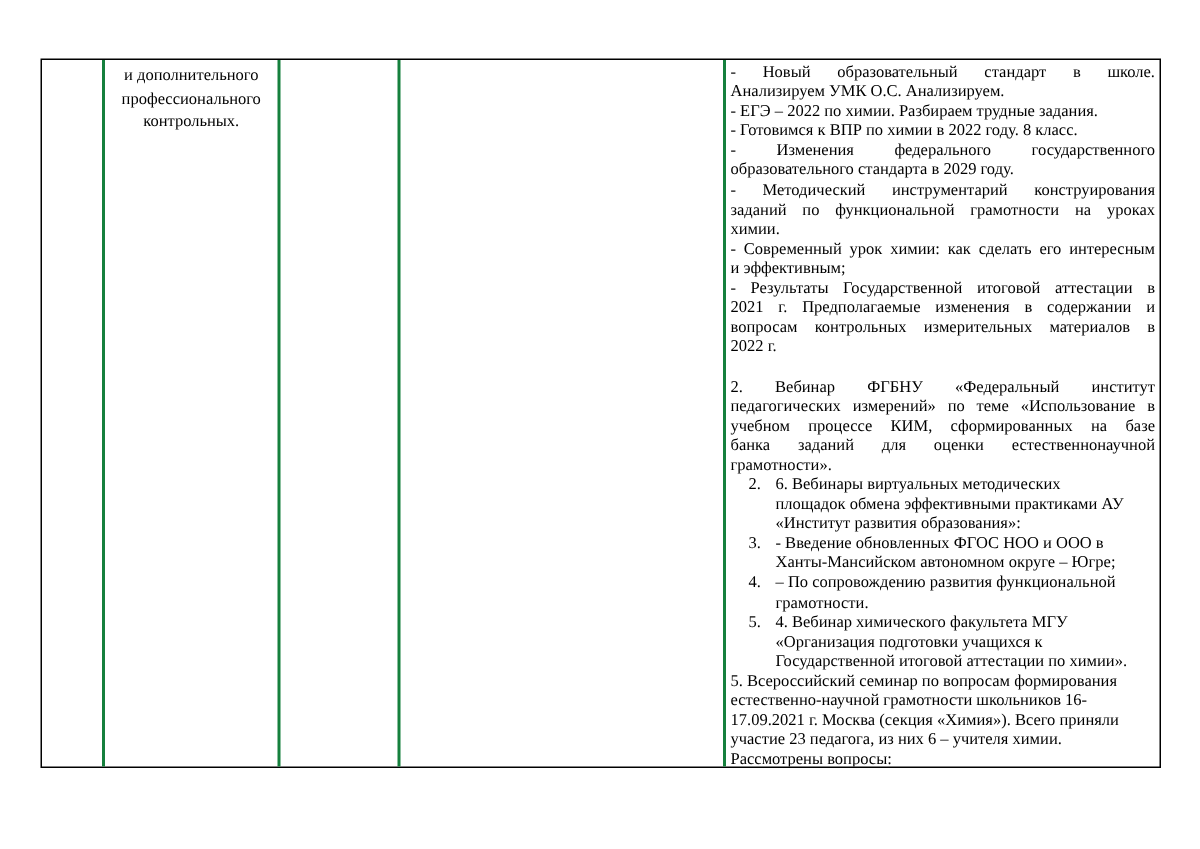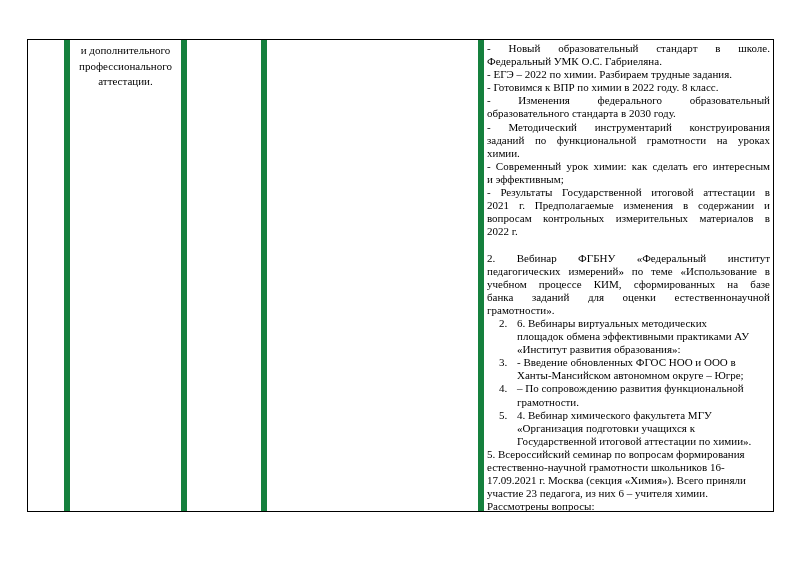--- a/index.html
+++ b/index.html
@@ -15,21 +15,21 @@
   .doc-table {
     position: absolute;
     left: 27px;
     top: 39px;
     width: 745px;
     height: 471px;
     border: 1px solid #000000;
     display: grid;
     grid-template-columns: 42px 117px 80px 217px 289px;
   }
-  .cell { border-right: 6px solid #15803d; overflow: hidden; }
+  .cell { border-right: 2px solid #15803d; overflow: hidden; }
   .cell:last-child { border-right: none; }
   .left-cell {
     text-align: center;
     padding-top: 3px;
     font-size: 11px;
   }
   .lc-line { line-height: 15.5px; }
   .content-cell {
     padding: 2px 3px 0 3px;
     font-size: 11px;
@@ -46,38 +46,38 @@
 </style>
 </head>
 <body>
 
 <div class="page">
   <div class="doc-table">
     <div class="cell"></div>
     <div class="cell left-cell">
         <div class="lc-line">и дополнительного</div>
         <div class="lc-line">профессионального</div>
-        <div class="lc-line">аттестации.</div>
+        <div class="lc-line">контрольных.</div>
       </div>
     <div class="cell"></div>
     <div class="cell"></div>
     <div class="cell content-cell">
         <div>
           <div class="line j">- Новый образовательный стандарт в школе.</div>
-          <div class="line l">Федеральный УМК О.С. Габриеляна.</div>
+          <div class="line l">Анализируем УМК О.С. Анализируем.</div>
         </div>
         <div>
           <div class="line l">- ЕГЭ – 2022 по химии. Разбираем трудные задания.</div>
         </div>
         <div>
           <div class="line l">- Готовимся к ВПР по химии в 2022 году. 8 класс.</div>
         </div>
         <div>
-          <div class="line j">- Изменения федерального образовательный</div>
-          <div class="line l">образовательного стандарта в 2030 году.</div>
+          <div class="line j">- Изменения федерального государственного</div>
+          <div class="line l">образовательного стандарта в 2029 году.</div>
         </div>
         <div>
           <div class="line j">- Методический инструментарий конструирования</div>
           <div class="line j">заданий по функциональной грамотности на уроках</div>
           <div class="line l">химии.</div>
         </div>
         <div>
           <div class="line j">- Современный урок химии: как сделать его интересным</div>
           <div class="line l">и эффективным;</div>
         </div>

